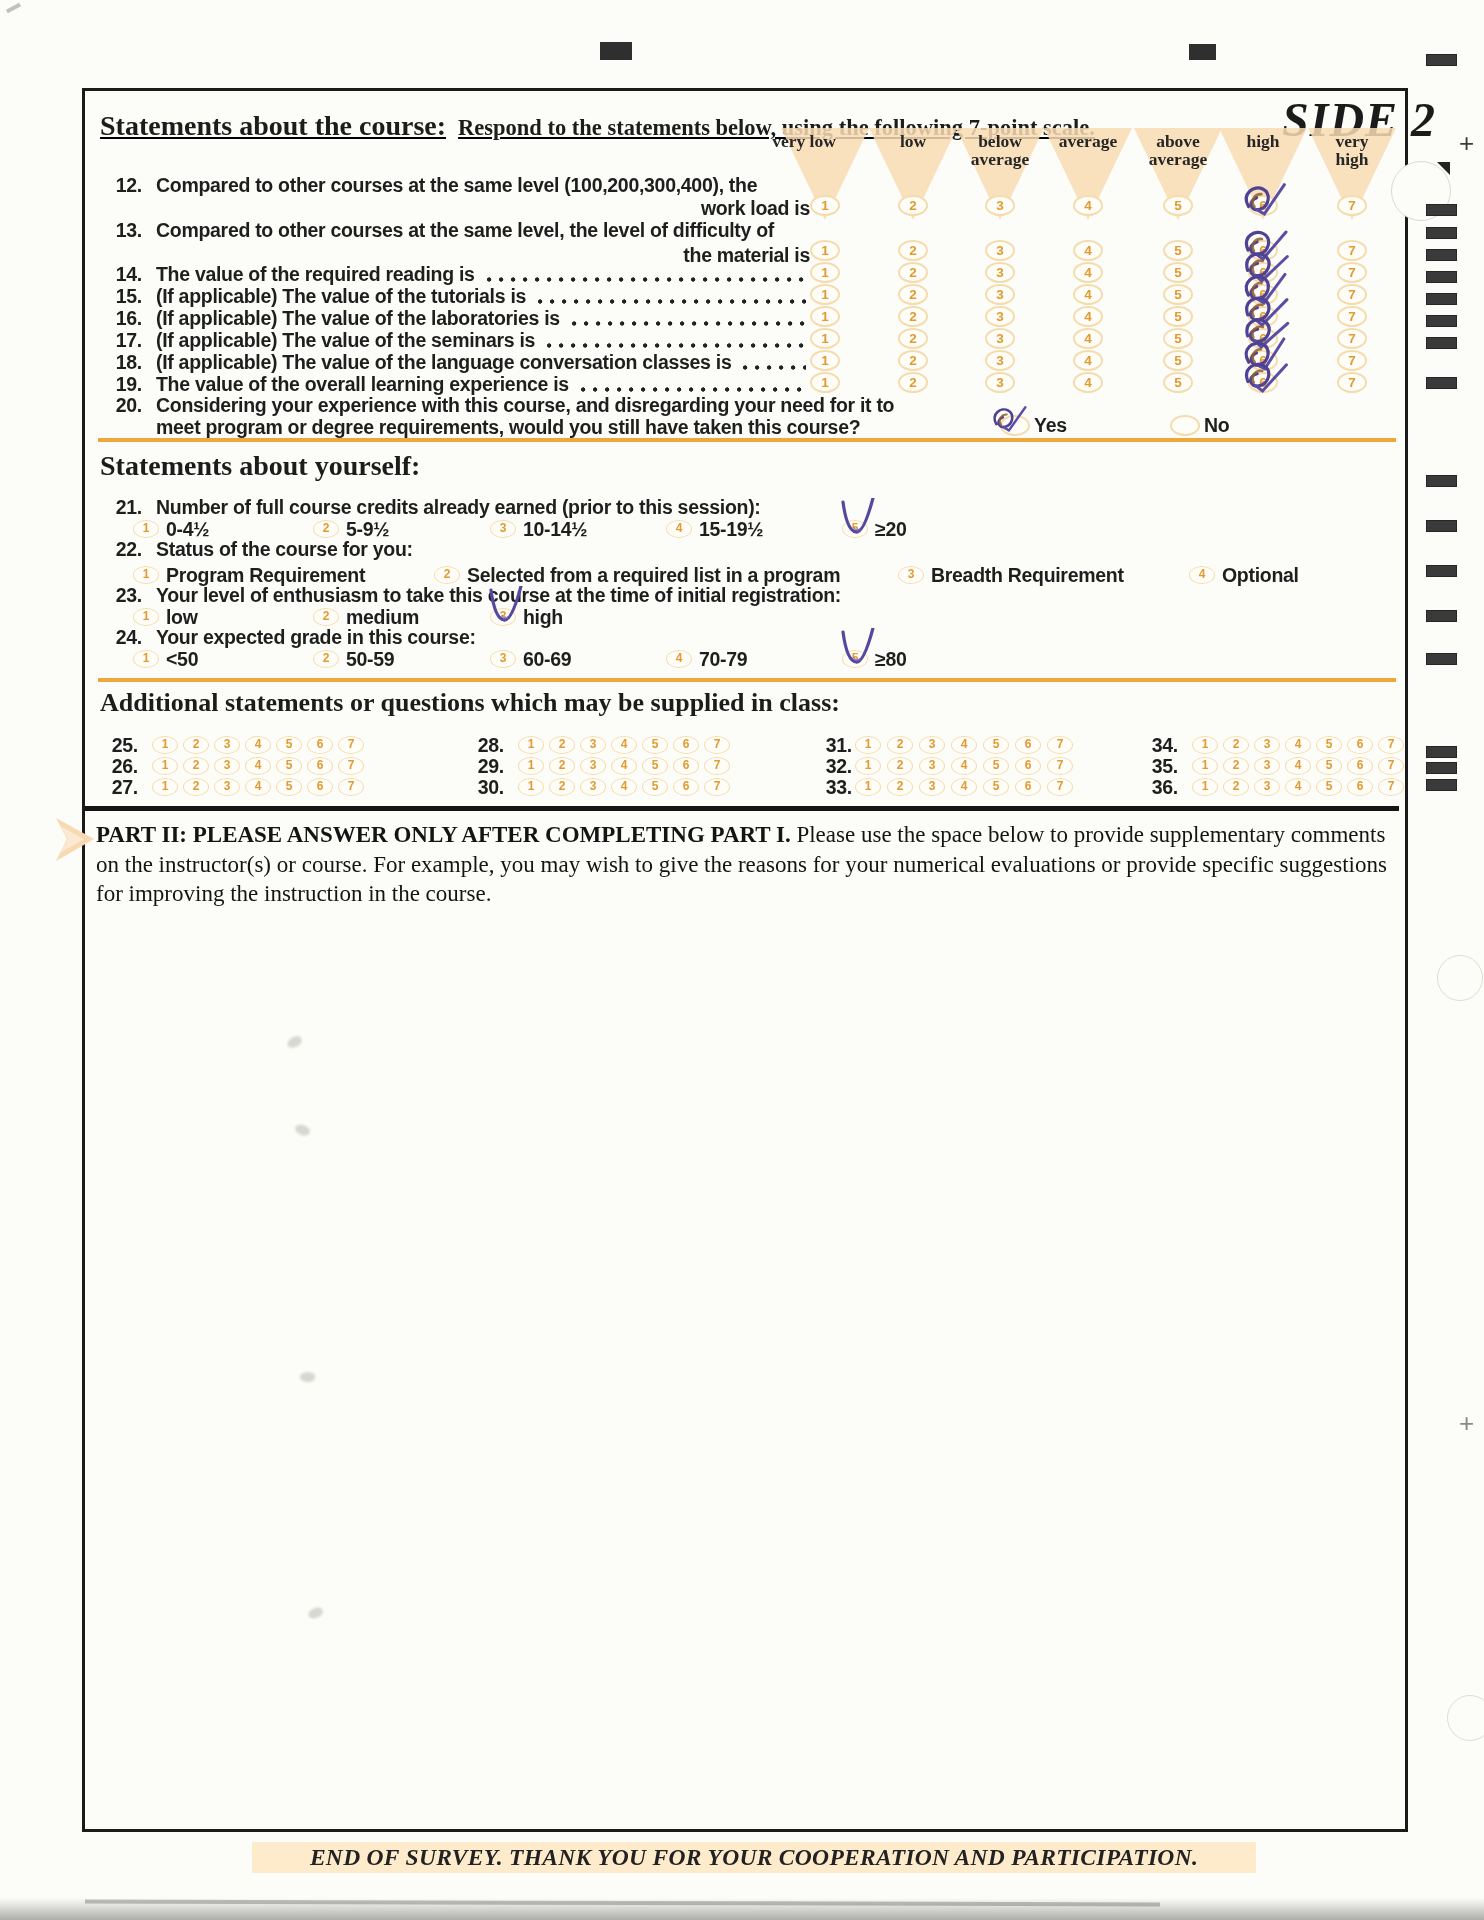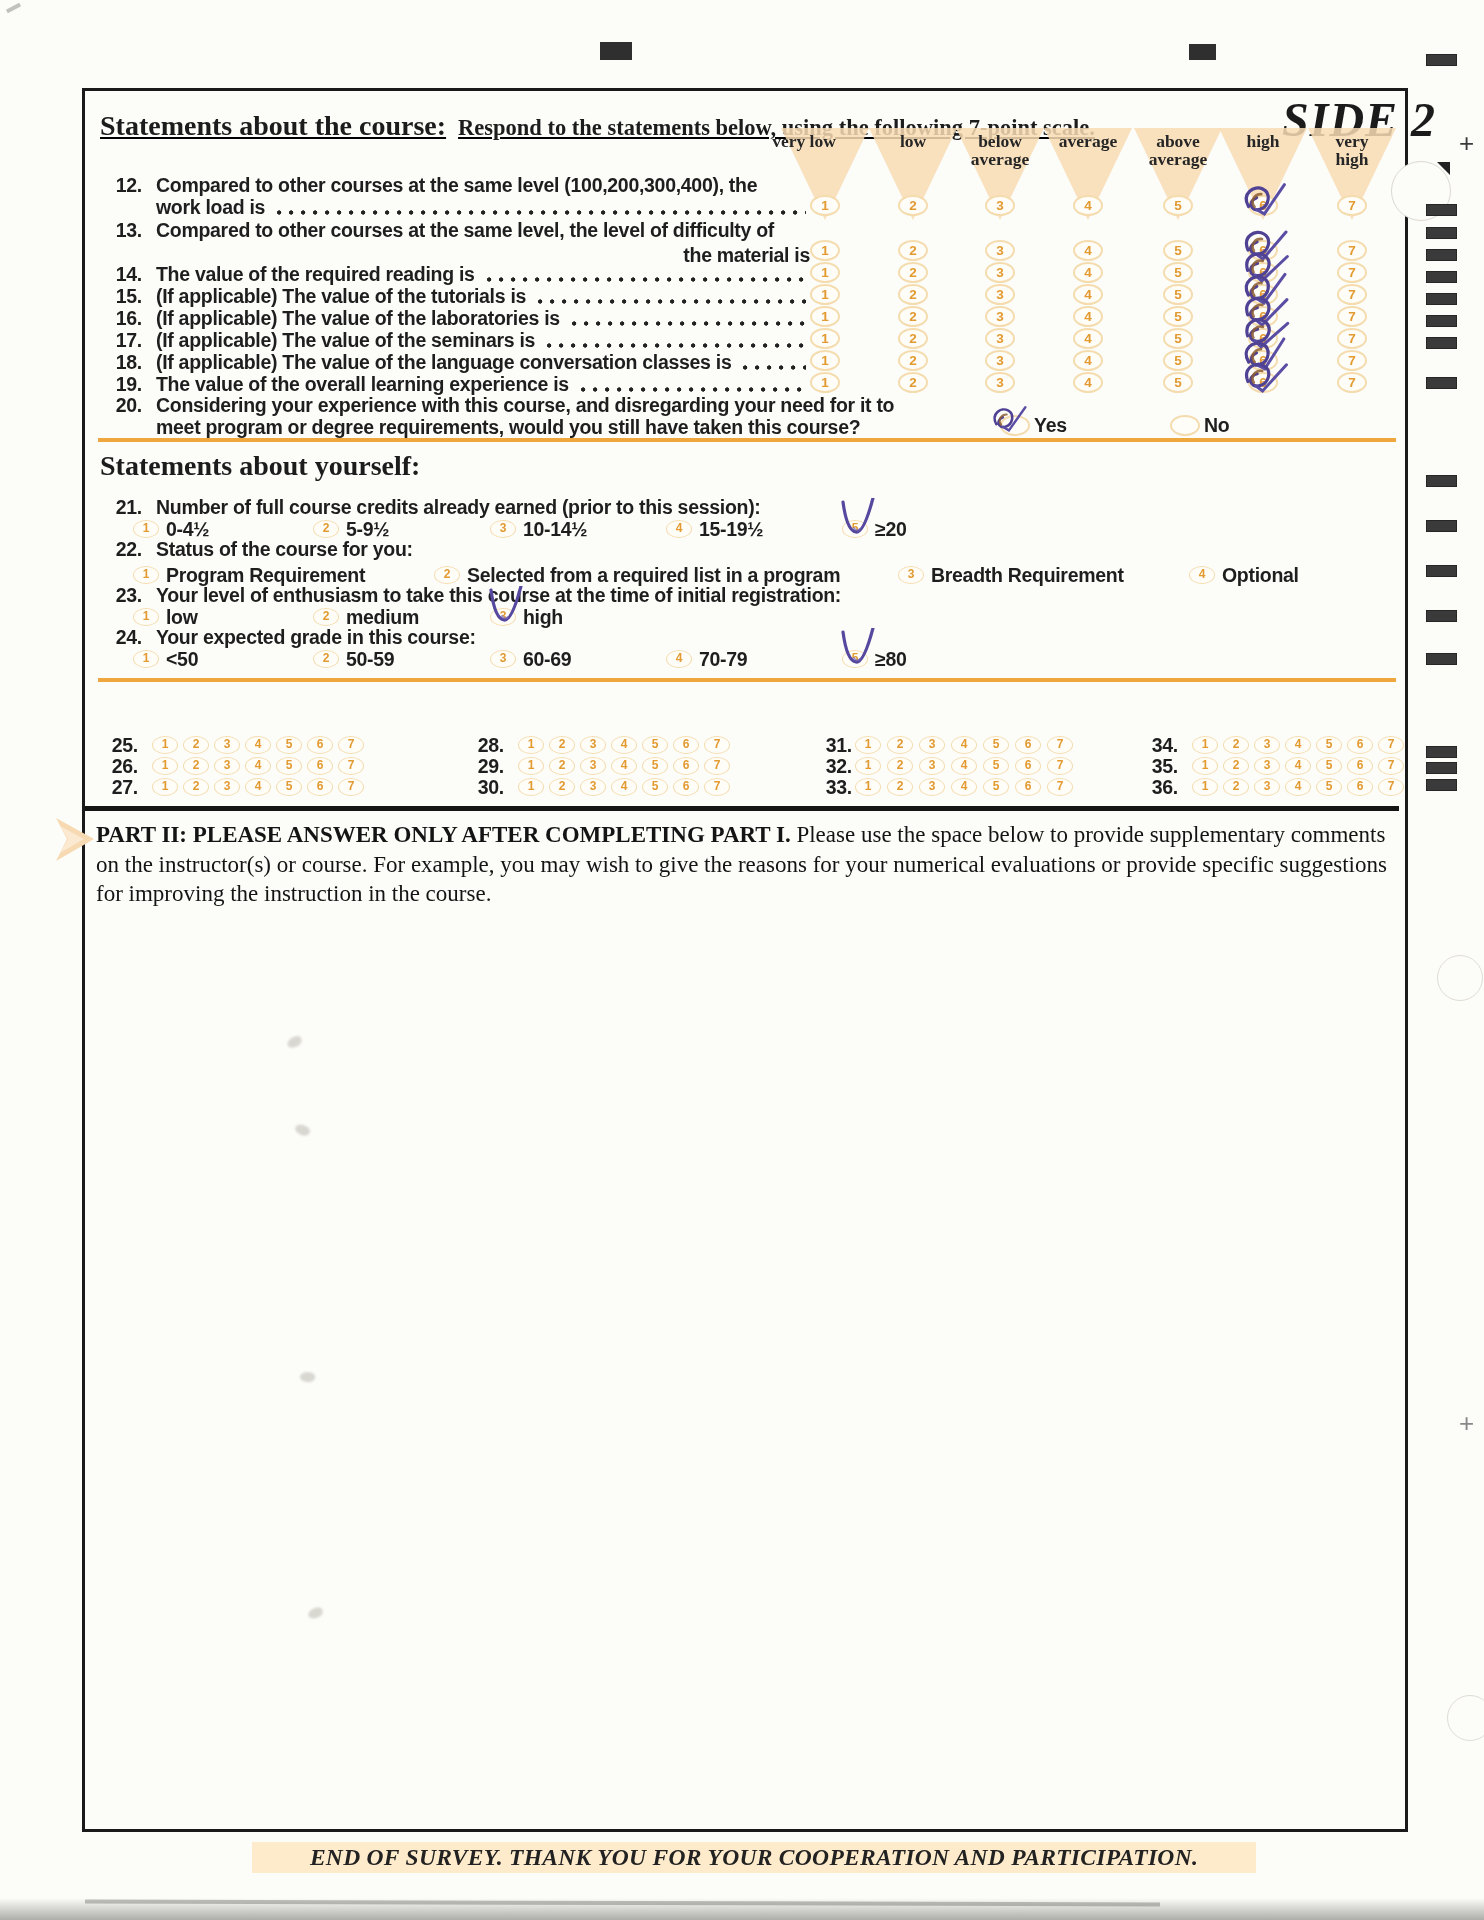--- a/index.html
+++ b/index.html
@@ -67,20 +67,21 @@
   <div class="main-head">
     <span class="t1">Statements about the course:</span>
     <span class="t2">Respond to the statements below, using the following 7-point scale.</span>
   </div>
   <div class="side2">SIDE 2</div>
 
   <div class="sep" style="top:438px;"></div>
   <div class="sep" style="top:678px;"></div>
 
   <div class="sec-head" style="top:450px;font-size:28px;">Statements about yourself:</div>
+  <div class="sec-head" style="top:688px;font-size:26px;">Additional statements or questions which may be supplied in class:</div>
 
   <svg class="arrow" width="42" height="44" viewBox="0 0 42 44">
     <polygon points="0,0 38,21 0,43 11,21" fill="#f7d9b2"></polygon>
     <polygon points="4,8 28,21 4,35 12,21" fill="#fbe9d2"></polygon>
   </svg>
   <div class="part2">
     <span class="ph">PART II:  PLEASE ANSWER ONLY AFTER COMPLETING PART I.</span><span> Please use the space below to provide supplementary comments on the instructor(s) or course. For example, you may wish to give the reasons for your numerical evaluations or provide specific suggestions for improving the instruction in the course.</span>
   </div>
 
   <div class="smudge" style="left:287px;top:1037px;transform:rotate(-20deg);"></div>
@@ -115,21 +116,21 @@
 average</div>
     <div class="tri" style="left: 1219px; top: 128px;"></div>
     <div class="scale-label" style="left: 1215px; top: 132px;">high</div>
     <div class="tri" style="left: 1308px; top: 128px;"></div>
     <div class="scale-label" style="left: 1304px; top: 132px;">very
 high</div>
     <div class="qline" style="top: 175px;">
       <span class="qtext qnum">12.</span>
       <span class="qtext qbody">Compared to other courses at the same level (100,200,300,400), the</span>
     </div>
-    <div class="qline" style="top: 197px;">
+    <div class="qline" style="top: 197px; flex-direction: column;">
       <span class="qtext qnum"></span>
       <span class="qtext qbody">work load is</span>
       <div class="dots"></div>
     </div>
     <div class="bub" style="left: 810px; top: 195px;">1</div>
     <div class="bub" style="left: 898px; top: 195px;">2</div>
     <div class="bub" style="left: 985px; top: 195px;">3</div>
     <div class="bub" style="left: 1073px; top: 195px;">4</div>
     <div class="bub" style="left: 1163px; top: 195px;">5</div>
     <div class="bub" style="left: 1248px; top: 195px;">6</div>

